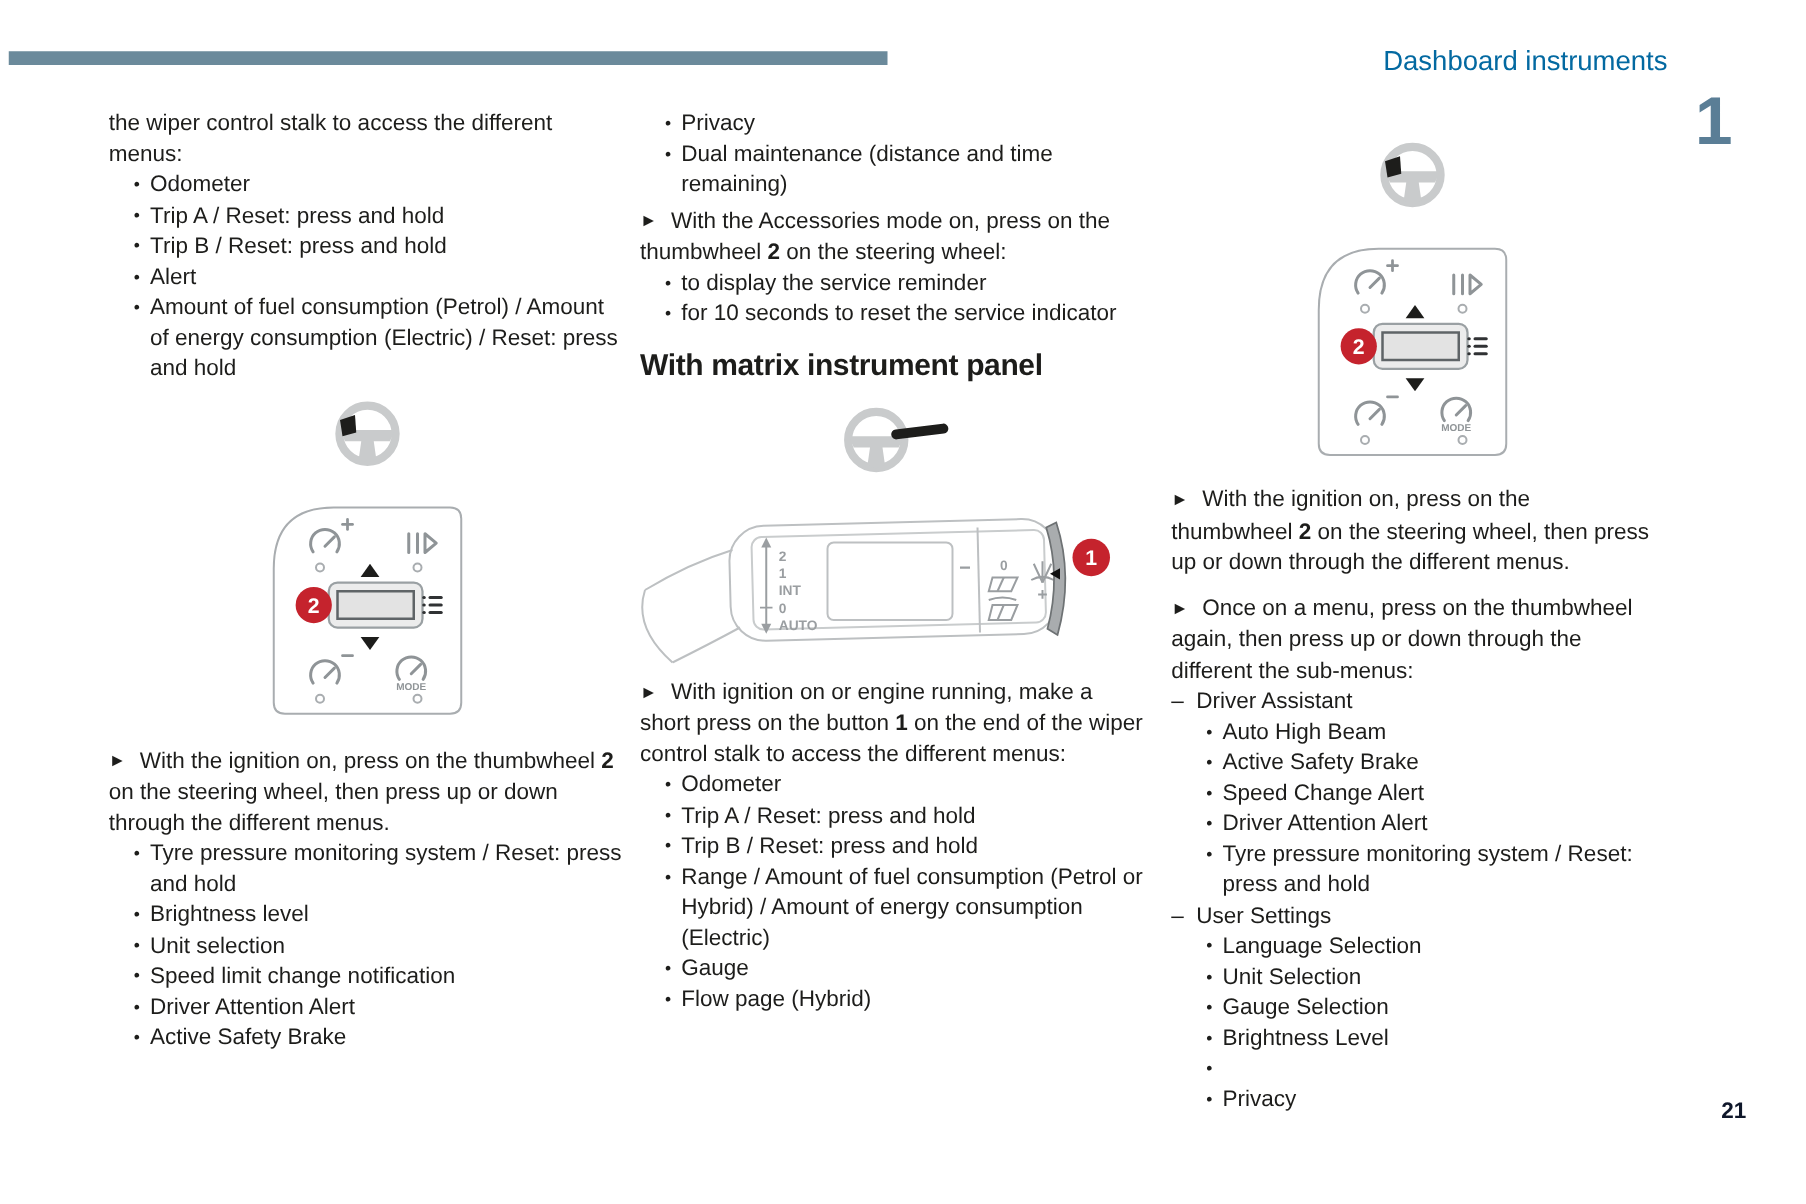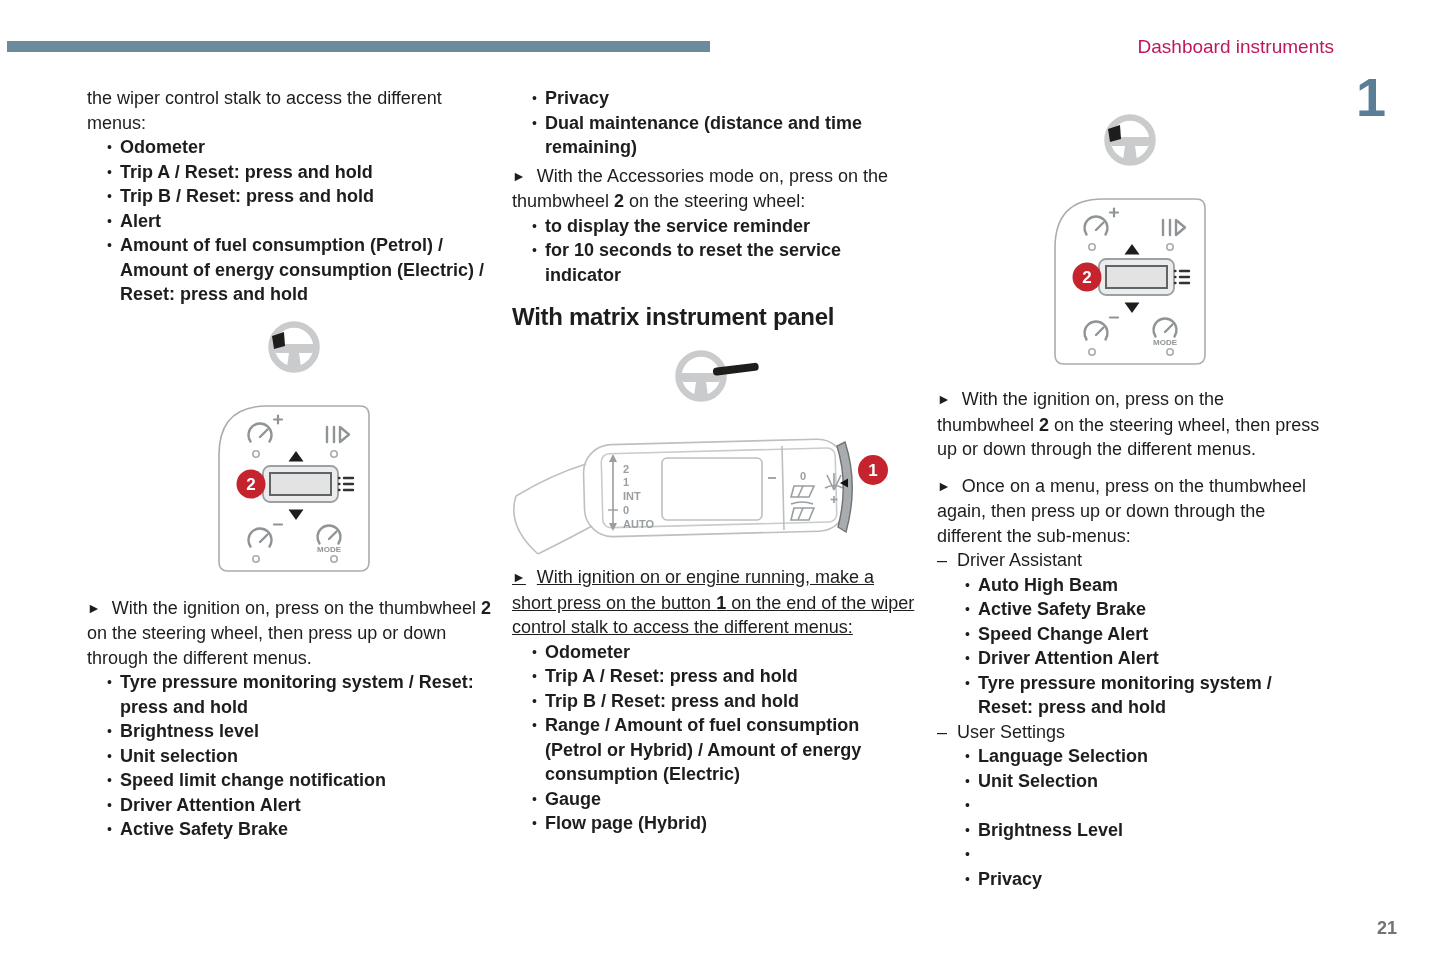--- a/index.html
+++ b/index.html
@@ -1,51 +1,51 @@
 <!DOCTYPE html>
 <html><head>
 <meta charset="utf-8">
 <style>
   *{margin:0;padding:0;box-sizing:border-box;}
   html,body{width:1445px;height:963px;}
   body{font-family:"Liberation Sans",sans-serif;background:#ffffff;color:#1d1d1b;position:relative;overflow:hidden;}
   svg{font-family:inherit;display:block;}
   .topbar{position:absolute;left:7px;top:41px;width:703px;height:11px;background:#6b8a9b;}
-  .header-title{position:absolute;top:36px;right:111px;font-size:19px;color:#be185d;}
+  .header-title{position:absolute;top:36px;right:111px;font-size:22px;color:#0369a1;}
   .chapter-num{position:absolute;left:1356px;top:70px;font-size:54px;font-weight:bold;color:#5a7e96;line-height:1;}
-  .page-num{position:absolute;left:1377px;top:918px;font-size:18px;font-weight:bold;color:#737373;}
+  .page-num{position:absolute;left:1377px;top:878px;font-size:18px;font-weight:bold;color:#0f172a;}
 
   .col{position:absolute;top:86px;font-size:18px;line-height:24.5px;}
   .col-left{left:87px;width:414px;}
   .col-mid{left:512px;width:405px;}
   .col-right{left:937px;width:386px;}
 
   .bullets{list-style:none;}
   .bullets li{display:flex;align-items:flex-start;}
   .bullets .dot{flex:none;width:13px;margin-left:20px;font-size:14px;}
-  .bullets .t{flex:1;font-weight:bold;}
+  .bullets .t{flex:1;}
   .bullets.sub .dot{margin-left:28px;}
 
   .step{margin-top:12px;}
   .tri{font-size:14px;margin-right:11px;position:relative;top:-1px;}
 
   .heading{font-size:24px;line-height:34px;font-weight:800;letter-spacing:-0.3px;margin-top:13px;}
 
   .dash-row{display:flex;align-items:flex-start;}
   .dash-row .dash{flex:none;width:20px;}
   .dash-row .t{flex:1;}
 
   .wheel{margin:12px auto 0;}
   .wheel-r{margin:26px auto 0;}
   .wheel-m{margin:14px auto 0;}
   .ctrl-panel{margin:28px auto 0;}
   .stalk{margin:26px 0 0 0;}
   .mt22{margin-top:22px;}
   .mt20{margin-top:20px;}
-  .mt10{margin-top:10px;text-decoration:underline;}
+  .mt10{margin-top:10px;}
   .mt4{margin-top:4px;}
 </style>
 </head>
 <body>
 
 <div class="topbar"></div>
 <div class="header-title">Dashboard instruments</div>
 <div class="chapter-num">1</div>
 
 <div class="col col-left">
@@ -361,20 +361,21 @@
       <li>
           <span class="dot">•</span>
           <span class="t">Language Selection</span>
         </li>
       <li>
           <span class="dot">•</span>
           <span class="t">Unit Selection</span>
         </li>
       <li>
           <span class="dot">•</span>
+          <span class="t">Gauge Selection</span>
         </li>
       <li>
           <span class="dot">•</span>
           <span class="t">Brightness Level</span>
         </li>
       <li>
           <span class="dot">•</span>
         </li>
       <li>
           <span class="dot">•</span>

